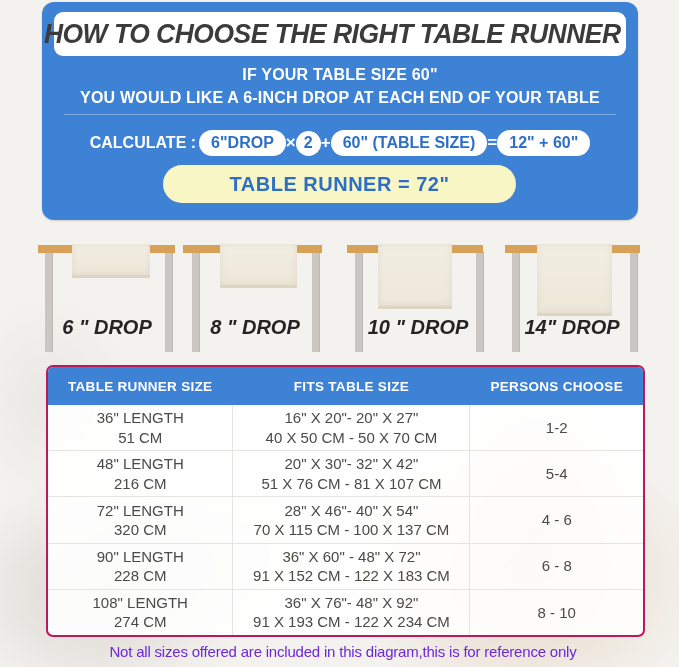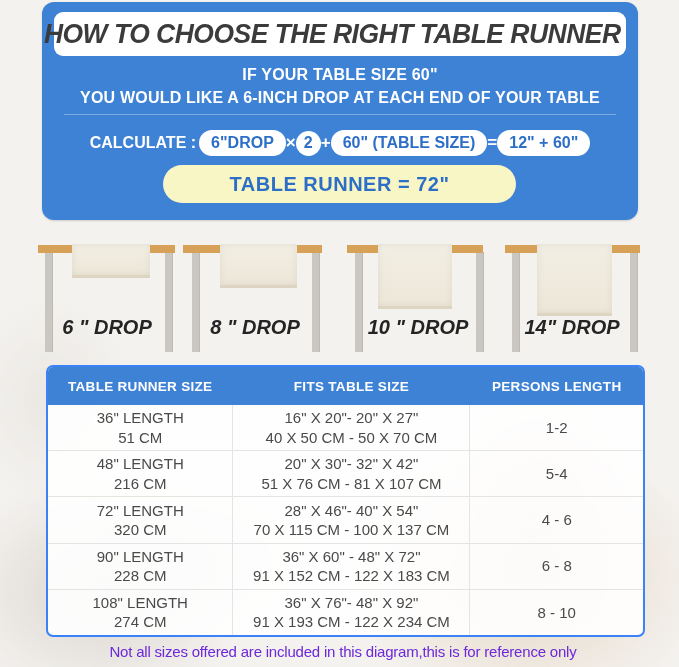--- a/index.html
+++ b/index.html
@@ -71,21 +71,21 @@
   }
   .drop-label{
     position:absolute;text-align:center;
     font-size:20px;font-weight:bold;font-style:italic;color:#242424;
     white-space:nowrap;
   }
 
   
   .size-panel{
     position:absolute;left:46px;top:365px;width:599px;height:272px;
-    border:2px solid #3b82f6;border-radius:7px;overflow:hidden;
+    border:2px solid #be185d;border-radius:7px;overflow:hidden;
     background:rgba(255,255,255,.9);z-index:2;box-sizing:border-box;
   }
   .size-header{
     display:grid;grid-template-columns:31% 40% 29%;height:38px;
     background:#3e82d6;
   }
   .size-header .hcell{
     display:flex;align-items:center;justify-content:center;
     color:#fff;font-weight:bold;font-size:13.5px;letter-spacing:.3px;
   }
@@ -170,21 +170,21 @@
       <div class="runner" style="left:537px;top:244px;width:75px;height:69px"></div>
       <div class="drop-label" style="left:502px;top:316px;width:140px">14" DROP</div>
     </div>
 
   </div>
 
   <div class="size-panel">
     <div class="size-header">
       <div class="hcell">TABLE RUNNER SIZE</div>
       <div class="hcell">FITS TABLE SIZE</div>
-      <div class="hcell">PERSONS LENGTH</div>
+      <div class="hcell">PERSONS CHOOSE</div>
     </div>
     <div class="size-body">
 
       <div class="srow">
         <div class="scell">
           <span>36" LENGTH</span>
           <span>51 CM</span>
         </div>
         <div class="scell mid">
           <span>16" X 20"- 20" X 27"</span>

